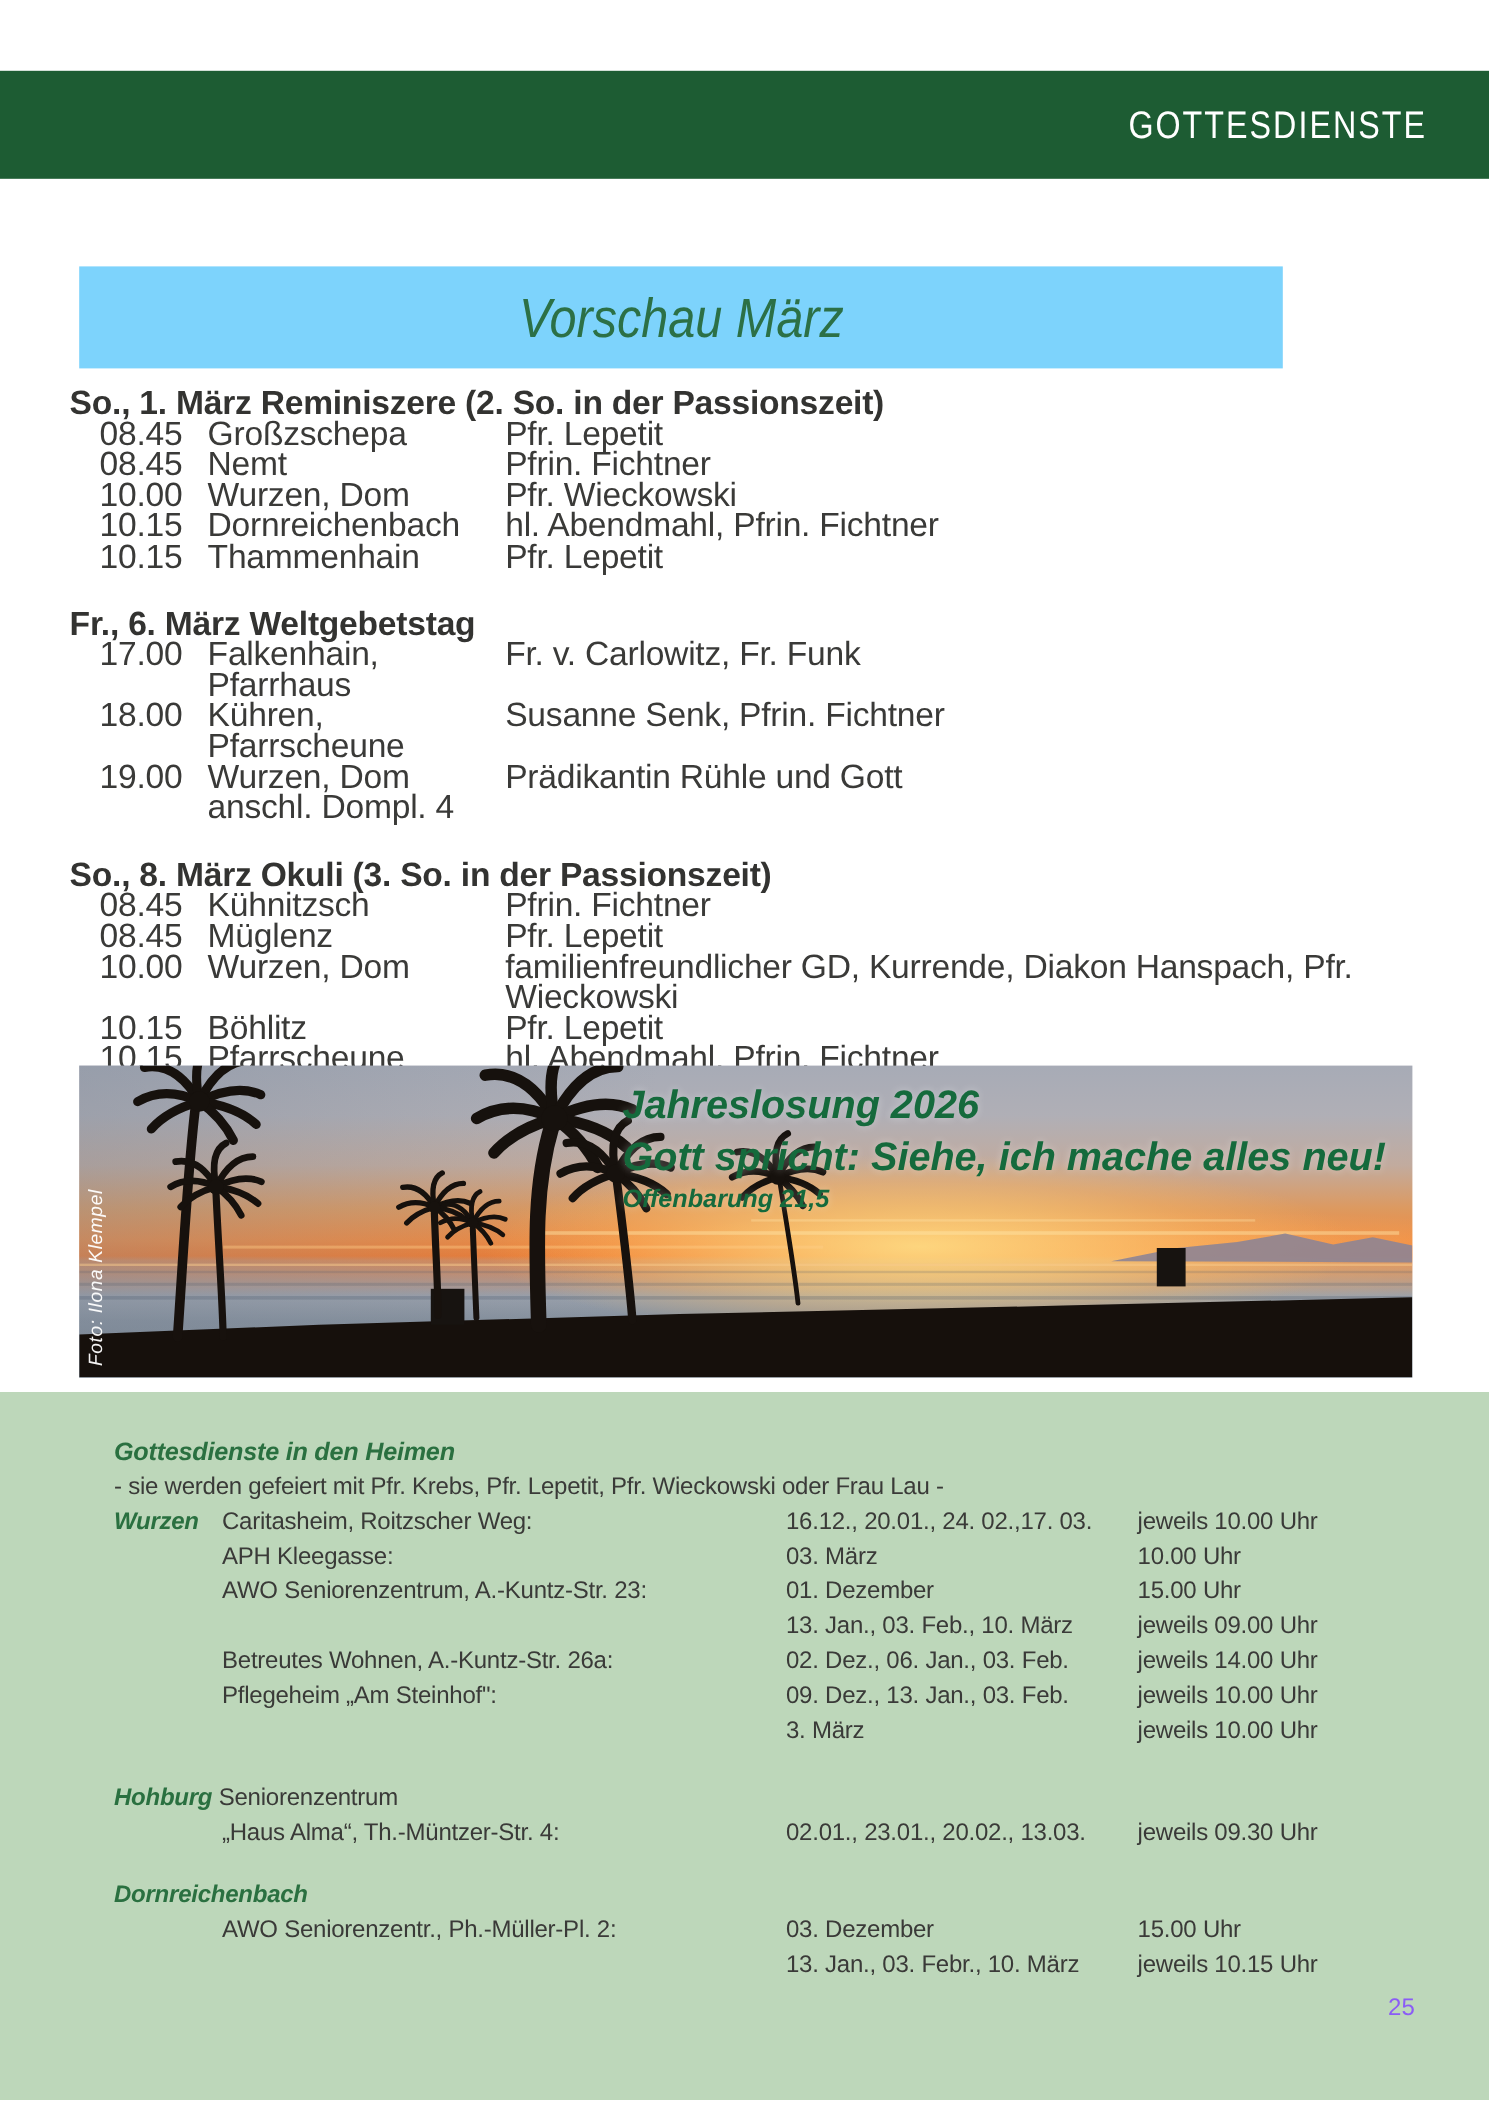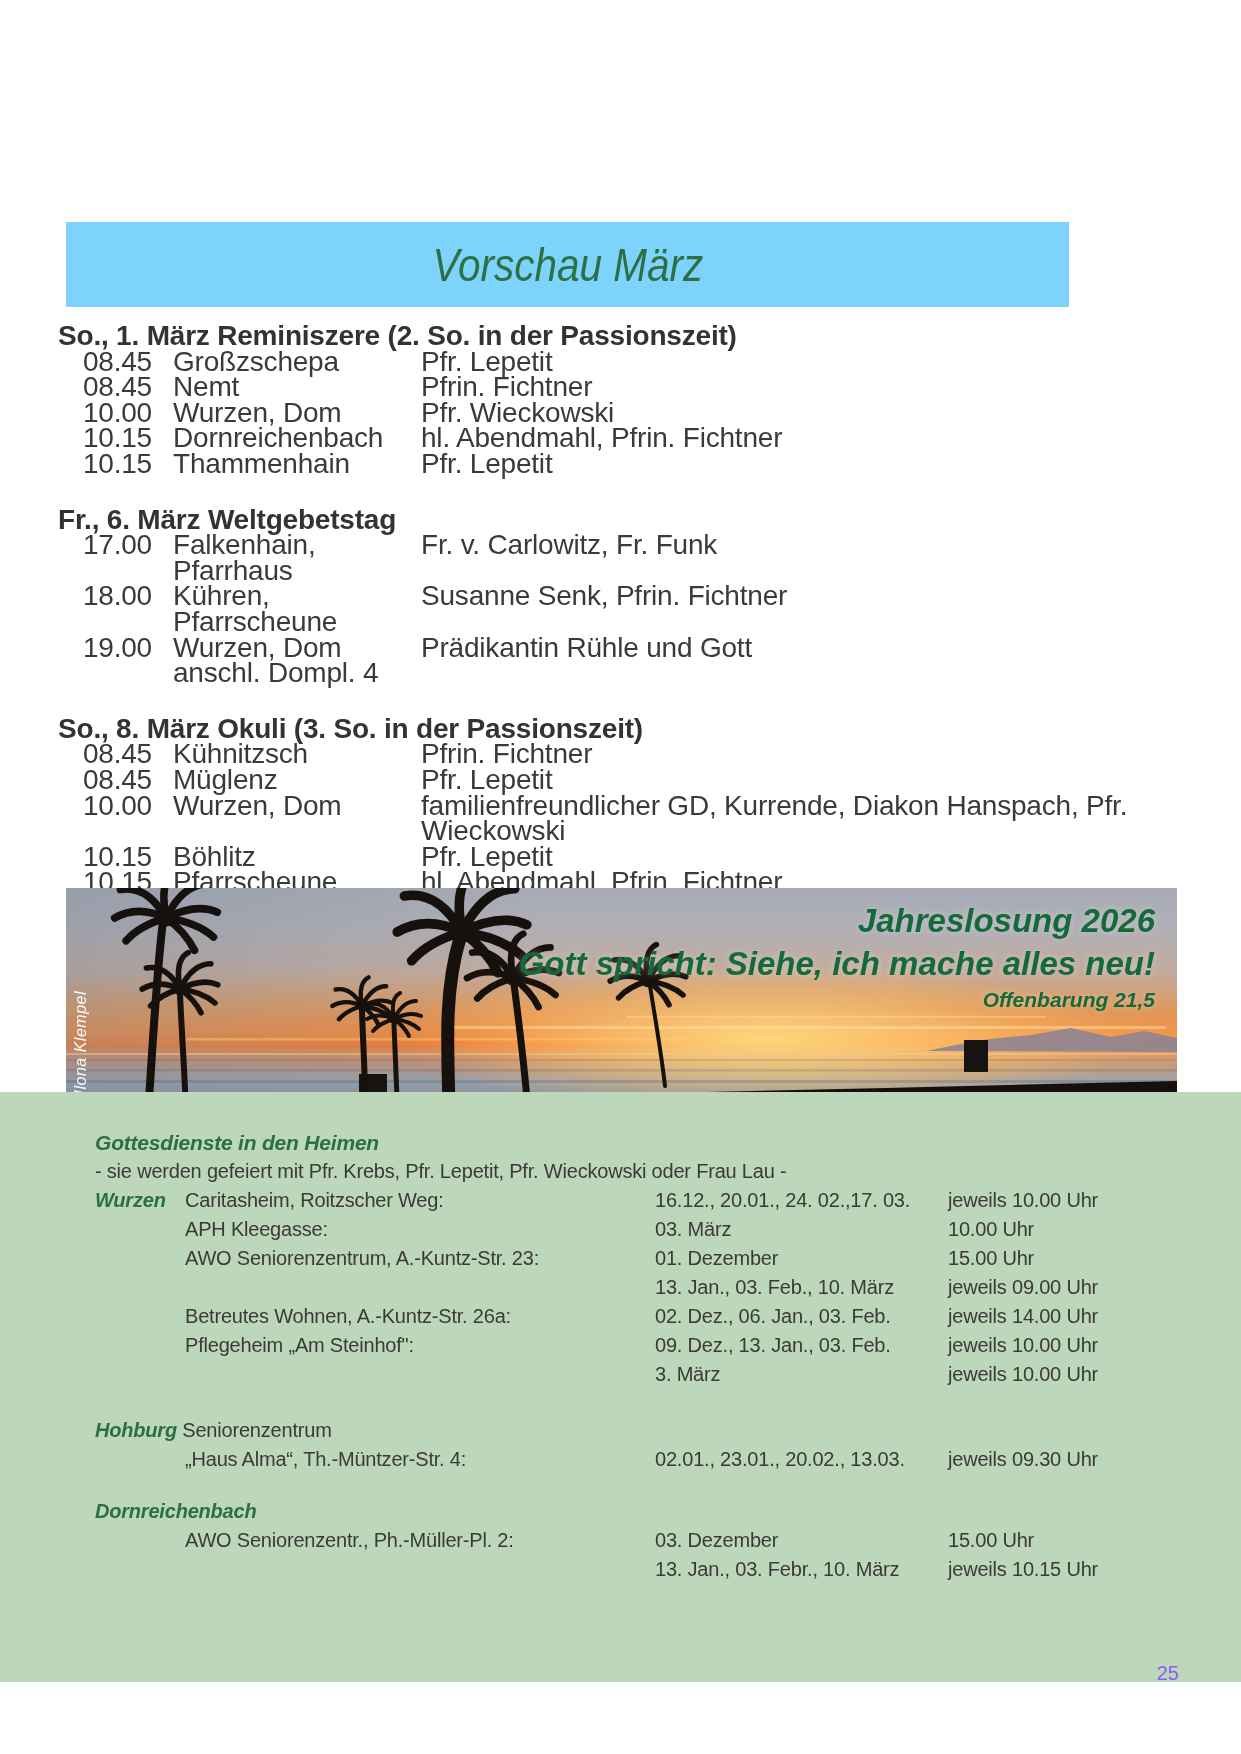--- a/index.html
+++ b/index.html
@@ -58,38 +58,38 @@
       radial-gradient(ellipse 42% 38% at 63% 58%, rgba(255,224,135,.85), rgba(255,190,100,.32) 55%, rgba(255,190,100,0) 78%),
       radial-gradient(ellipse 65% 22% at 78% 62%, rgba(255,205,120,.45), rgba(255,205,120,0) 70%),
       linear-gradient(100deg, rgba(125,136,152,.38), rgba(125,136,152,0) 42%),
       linear-gradient(to bottom,
         #a7abb6 0%, #b0afb6 16%, #c2ab9e 32%, #dd995f 46%, #ef8a41 56%,
         #ee7c33 61%, #d98a58 62.5%, #c28f74 67%, #99a0ab 74%,
         #848f9c 82%, #76828f 100%);
   }
   .photo svg{position:absolute;inset:0;display:block;}
   .photo-text{
-    position:absolute;right:22px;top:14px;text-align:right;
+    position:absolute;right:22px;top:14px;text-align:left;
     color:#156a3c;font-weight:bold;font-style:italic;
     text-shadow:0 0 7px rgba(255,255,255,.35);
     line-height:1.15;
   }
   .photo-line1{font-size:33px;}
   .photo-line2{font-size:33px;margin-top:5px;}
   .photo-line3{font-size:21px;margin-top:5px;}
   .photo-credit{
     position:absolute;left:6px;bottom:10px;
     writing-mode:vertical-rl;transform:rotate(180deg);
     color:#ffffff;font-style:italic;font-size:16px;letter-spacing:.5px;
     opacity:.95;
   }
 
   
   .homes{
-    position:absolute;left:0;top:1092px;width:1241px;height:590px;
+    position:absolute;left:0;top:1160px;width:1241px;height:590px;
     background:#bdd7ba;
     box-sizing:border-box;
     padding:36px 62px 0 95px;
     font-size:20px;letter-spacing:-0.2px;
   }
   .homes-heading{color:#2a7040;font-weight:bold;font-style:italic;font-size:21px;line-height:29px;}
   .homes-subtitle{line-height:29px;}
   .hrow{display:flex;line-height:29px;}
   .hlabel{width:90px;flex:none;color:#2a7040;font-weight:bold;font-style:italic;}
   .hfac{width:470px;flex:none;}
@@ -101,20 +101,23 @@
 
   .page-number{
     position:absolute;right:62px;top:1662px;font-size:20px;color:#8b5cf6;
   }
 </style>
 </head>
 <body>
 
 <div class="page">
 
+  <div class="header-bar">
+    <div class="header-title">GOTTESDIENSTE</div>
+  </div>
 
   <div class="banner">
     <div class="banner-title">Vorschau März</div>
   </div>
 
   <div class="schedule">
 
     <div class="sec">
       <div class="sec-heading">So., 1. März Reminiszere (2. So. in der Passionszeit)</div>
       <div class="srow">

